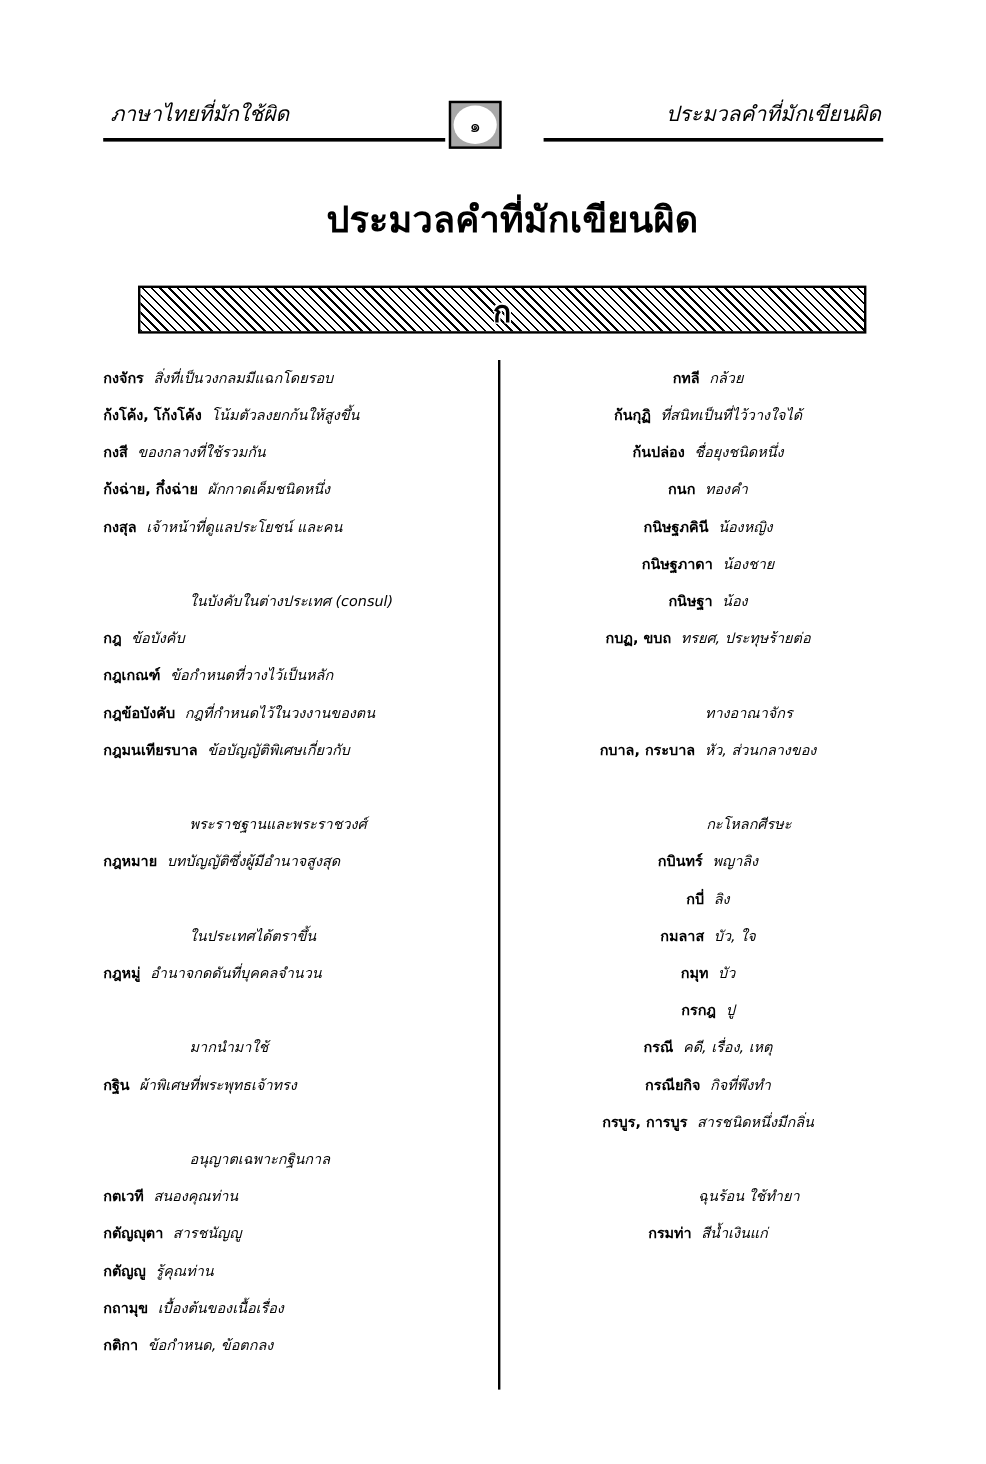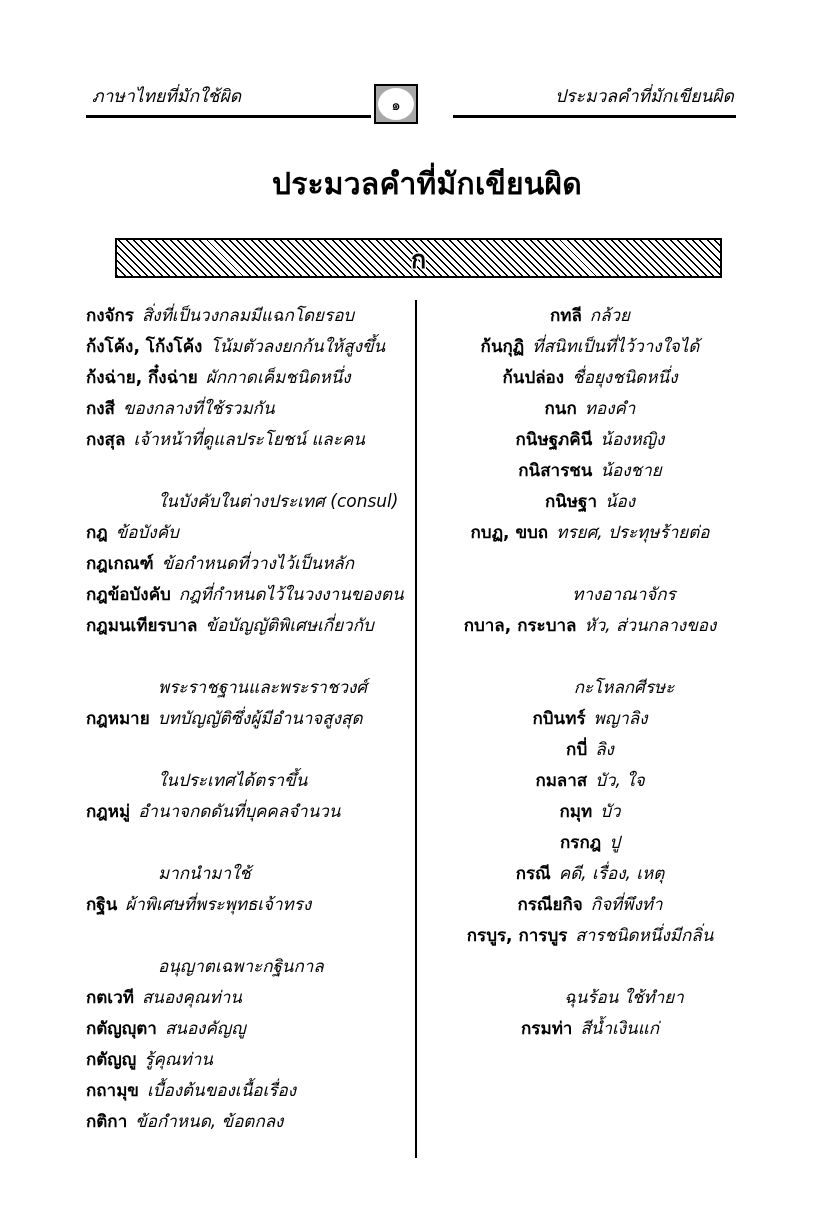--- a/index.html
+++ b/index.html
@@ -149,21 +149,21 @@
     position: absolute;
     top: 0;
     width: 318px;
   }
   .col-left  { left: 0px; }
   .col-right { left: 345px; text-align: center; }
 
   .entry {
     display: block;
     margin: 0 0 1px 0;
-    font-size: 17px;
+    font-size: 12px;
     line-height: 30px;
   }
   .entry .term {
     font-weight: bold;
     white-space: nowrap;
   }
   .entry .def {
     font-style: italic;
   }
   
@@ -200,43 +200,43 @@
   <div class="section-band">
     <span class="band-letter">ก</span>
   </div>
 
   <div class="columns">
     <div class="col-divider"></div>
 
     <div class="col col-left" id="col-left">
         <div class="entry indent-left"><span class="term term-gap-1">กงจักร</span><span class="def">สิ่งที่เป็นวงกลมมีแฉกโดยรอบ</span></div>
         <div class="entry indent-left"><span class="term term-gap-1">ก้งโค้ง, โก้งโค้ง</span><span class="def">โน้มตัวลงยกก้นให้สูงขึ้น</span></div>
+        <div class="entry indent-left"><span class="term term-gap-1">กงสี</span><span class="def">ของกลางที่ใช้รวมกัน</span></div>
         <div class="entry indent-left"><span class="term term-gap-1">ก้งฉ่าย, กึ๋งฉ่าย</span><span class="def">ผักกาดเค็มชนิดหนึ่ง</span></div>
-        <div class="entry indent-left"><span class="term term-gap-1">กงสี</span><span class="def">ของกลางที่ใช้รวมกัน</span></div>
         <div class="entry indent-left"><span class="term term-gap-1">กงสุล</span><span class="def">เจ้าหน้าที่ดูแลประโยชน์ และคน</span><span class="cont">ในบังคับในต่างประเทศ (consul)</span></div>
         <div class="entry indent-left"><span class="term term-gap-1">กฎ</span><span class="def">ข้อบังคับ</span></div>
         <div class="entry indent-left"><span class="term term-gap-1">กฎเกณฑ์</span><span class="def">ข้อกำหนดที่วางไว้เป็นหลัก</span></div>
         <div class="entry indent-left"><span class="term term-gap-1">กฎข้อบังคับ</span><span class="def">กฎที่กำหนดไว้ในวงงานของตน</span></div>
         <div class="entry indent-left"><span class="term term-gap-1">กฎมนเทียรบาล</span><span class="def">ข้อบัญญัติพิเศษเกี่ยวกับ</span><span class="cont">พระราชฐานและพระราชวงศ์</span></div>
         <div class="entry indent-left"><span class="term term-gap-1">กฎหมาย</span><span class="def">บทบัญญัติซึ่งผู้มีอำนาจสูงสุด</span><span class="cont">ในประเทศได้ตราขึ้น</span></div>
         <div class="entry indent-left"><span class="term term-gap-1">กฎหมู่</span><span class="def">อำนาจกดดันที่บุคคลจำนวน</span><span class="cont">มากนำมาใช้</span></div>
         <div class="entry indent-left"><span class="term term-gap-1">กฐิน</span><span class="def">ผ้าพิเศษที่พระพุทธเจ้าทรง</span><span class="cont">อนุญาตเฉพาะกฐินกาล</span></div>
         <div class="entry indent-left"><span class="term term-gap-1">กตเวที</span><span class="def">สนองคุณท่าน</span></div>
-        <div class="entry indent-left"><span class="term term-gap-1">กตัญญุตา</span><span class="def">สนองคัญญู</span></div>
+        <div class="entry indent-left"><span class="term term-gap-1">กตัญญุตา</span><span class="def">สารชนัญญู</span></div>
         <div class="entry indent-left"><span class="term term-gap-1">กตัญญู</span><span class="def">รู้คุณท่าน</span></div>
         <div class="entry indent-left"><span class="term term-gap-1">กถามุข</span><span class="def">เบื้องต้นของเนื้อเรื่อง</span></div>
         <div class="entry indent-left"><span class="term term-gap-1">กติกา</span><span class="def">ข้อกำหนด, ข้อตกลง</span></div>
       </div>
     <div class="col col-right" id="col-right">
         <div class="entry indent-right"><span class="term term-gap-1">กทลี</span><span class="def">กล้วย</span></div>
         <div class="entry indent-right"><span class="term term-gap-1">ก้นกุฏิ</span><span class="def">ที่สนิทเป็นที่ไว้วางใจได้</span></div>
         <div class="entry indent-right"><span class="term term-gap-1">ก้นปล่อง</span><span class="def">ชื่อยุงชนิดหนึ่ง</span></div>
         <div class="entry indent-right"><span class="term term-gap-1">กนก</span><span class="def">ทองคำ</span></div>
         <div class="entry indent-right"><span class="term term-gap-1">กนิษฐภคินี</span><span class="def">น้องหญิง</span></div>
-        <div class="entry indent-right"><span class="term term-gap-1">กนิสารชน</span><span class="def">น้องชาย</span></div>
+        <div class="entry indent-right"><span class="term term-gap-1">กนิษฐภาดา</span><span class="def">น้องชาย</span></div>
         <div class="entry indent-right"><span class="term term-gap-1">กนิษฐา</span><span class="def">น้อง</span></div>
         <div class="entry indent-right"><span class="term term-gap-1">กบฏ, ขบถ</span><span class="def">ทรยศ, ประทุษร้ายต่อ</span><span class="cont">ทางอาณาจักร</span></div>
         <div class="entry indent-right"><span class="term term-gap-1">กบาล, กระบาล</span><span class="def">หัว, ส่วนกลางของ</span><span class="cont">กะโหลกศีรษะ</span></div>
         <div class="entry indent-right"><span class="term term-gap-1">กบินทร์</span><span class="def">พญาลิง</span></div>
         <div class="entry indent-right"><span class="term term-gap-1">กบี่</span><span class="def">ลิง</span></div>
         <div class="entry indent-right"><span class="term term-gap-1">กมลาส</span><span class="def">บัว, ใจ</span></div>
         <div class="entry indent-right"><span class="term term-gap-1">กมุท</span><span class="def">บัว</span></div>
         <div class="entry indent-right"><span class="term term-gap-1">กรกฎ</span><span class="def">ปู</span></div>
         <div class="entry indent-right"><span class="term term-gap-1">กรณี</span><span class="def">คดี, เรื่อง, เหตุ</span></div>
         <div class="entry indent-right"><span class="term term-gap-1">กรณียกิจ</span><span class="def">กิจที่พึงทำ</span></div>

